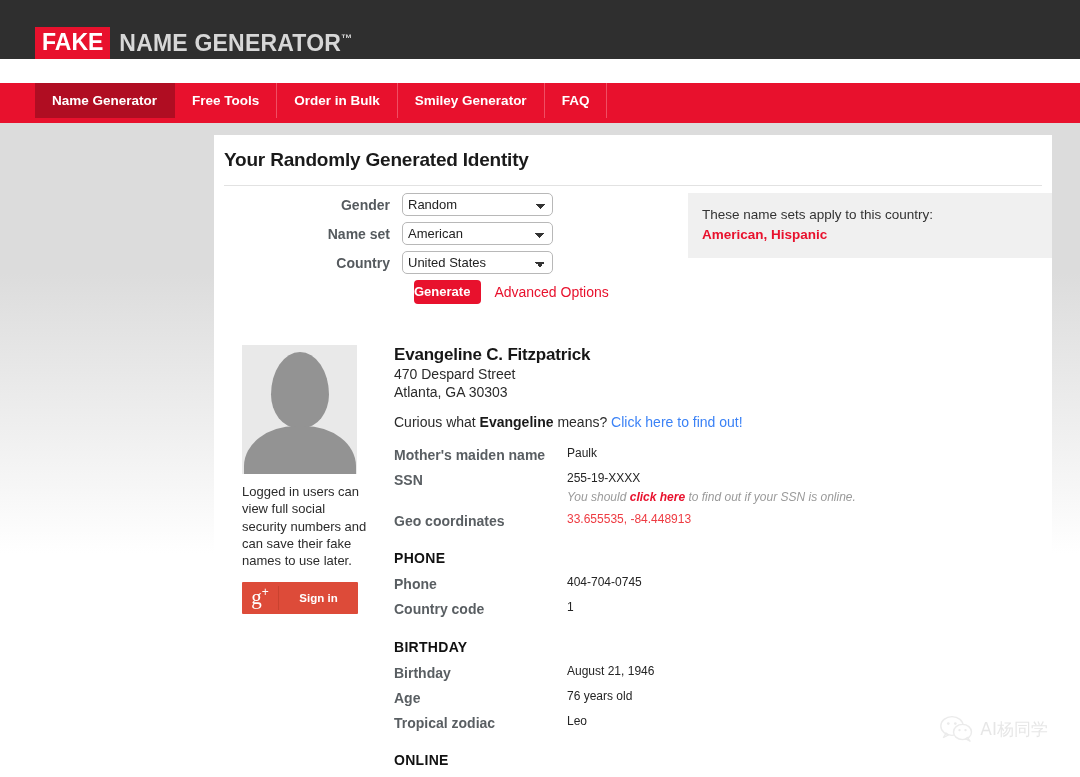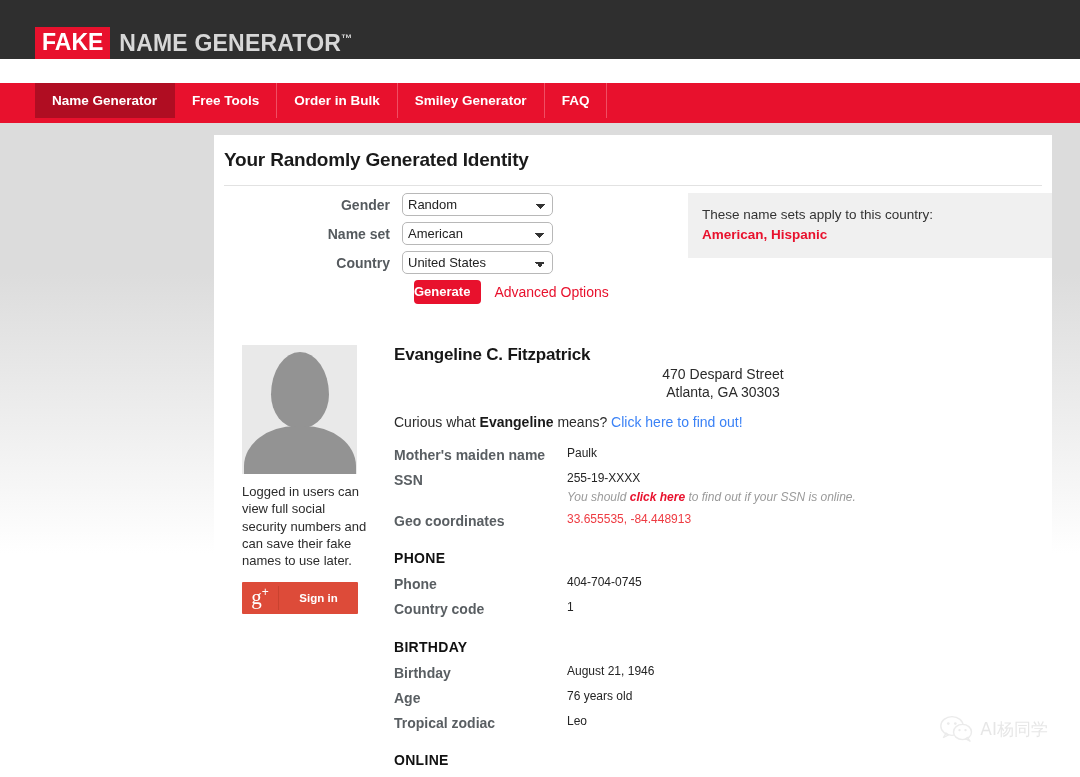--- a/index.html
+++ b/index.html
@@ -279,21 +279,20 @@
   #person-name {
     font-size: 17px;
     font-weight: bold;
     color: #171717;
     letter-spacing: -0.2px;
   }
   .addr-line {
     font-size: 14px;
     color: #2b2b2b;
     line-height: 1.32;
-    text-align: center;
   }
   #meaning-line {
     margin-top: 12px;
     font-size: 14px;
     color: #2b2b2b;
   }
   #meaning-line b { font-weight: bold; color: #1a1a1a; }
   #meaning-line .redlink { color: #3b82f6; cursor: pointer; }
 
   .detail-table {

